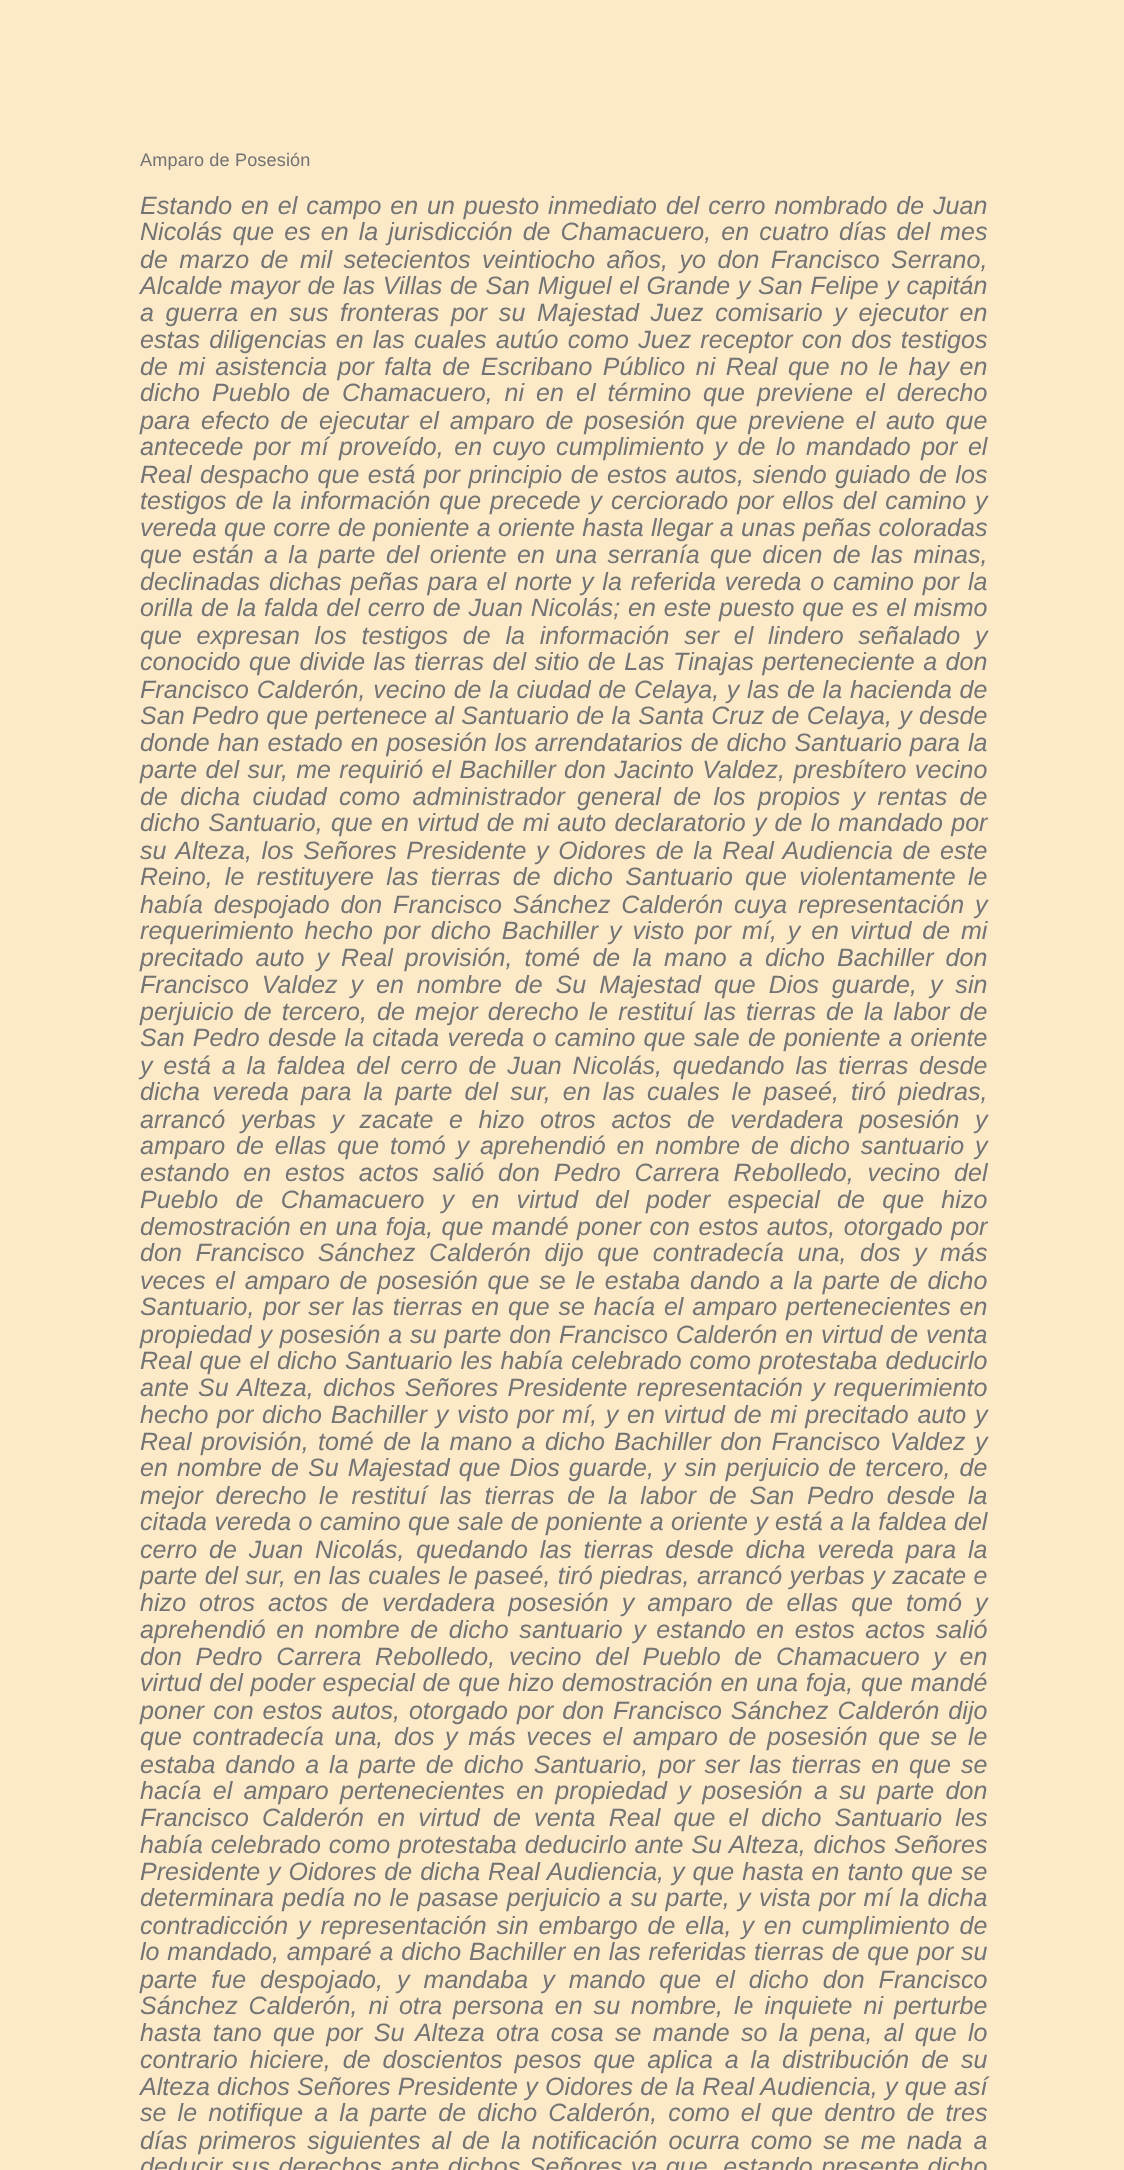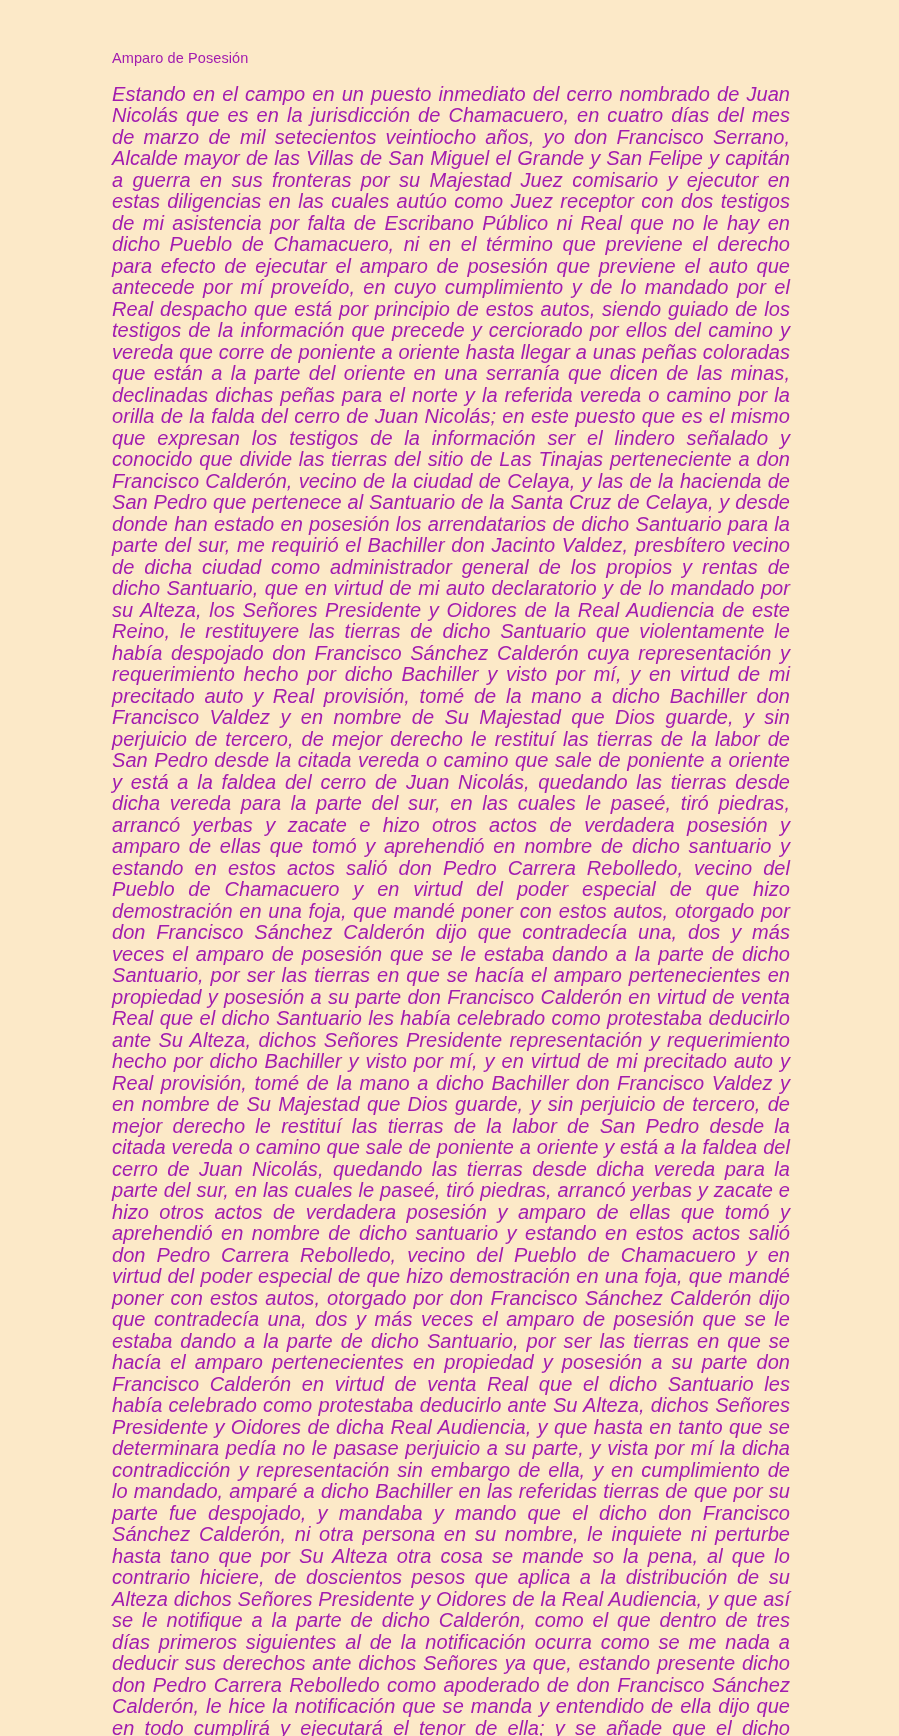--- a/index.html
+++ b/index.html
@@ -5,23 +5,23 @@
   html, body {
     margin: 0;
     padding: 0;
   }
   .page {
     position: relative;
     width: 899px;
     height: 1736px;
     box-sizing: border-box;
     background: #fce9c8;
-    color: #a21caf;
+    color: #737373;
     font-family: "Liberation Sans", sans-serif;
-    padding: 48px 109px 40px 112px;
+    padding: 119px 109px 40px 112px;
     overflow: hidden;
   }
   .doc-title {
     font-size: 14.5px;
     font-weight: normal;
     margin: 0 0 14px 0;
     line-height: 21.5px;
     letter-spacing: 0.1px;
   }
   .doc-body {

